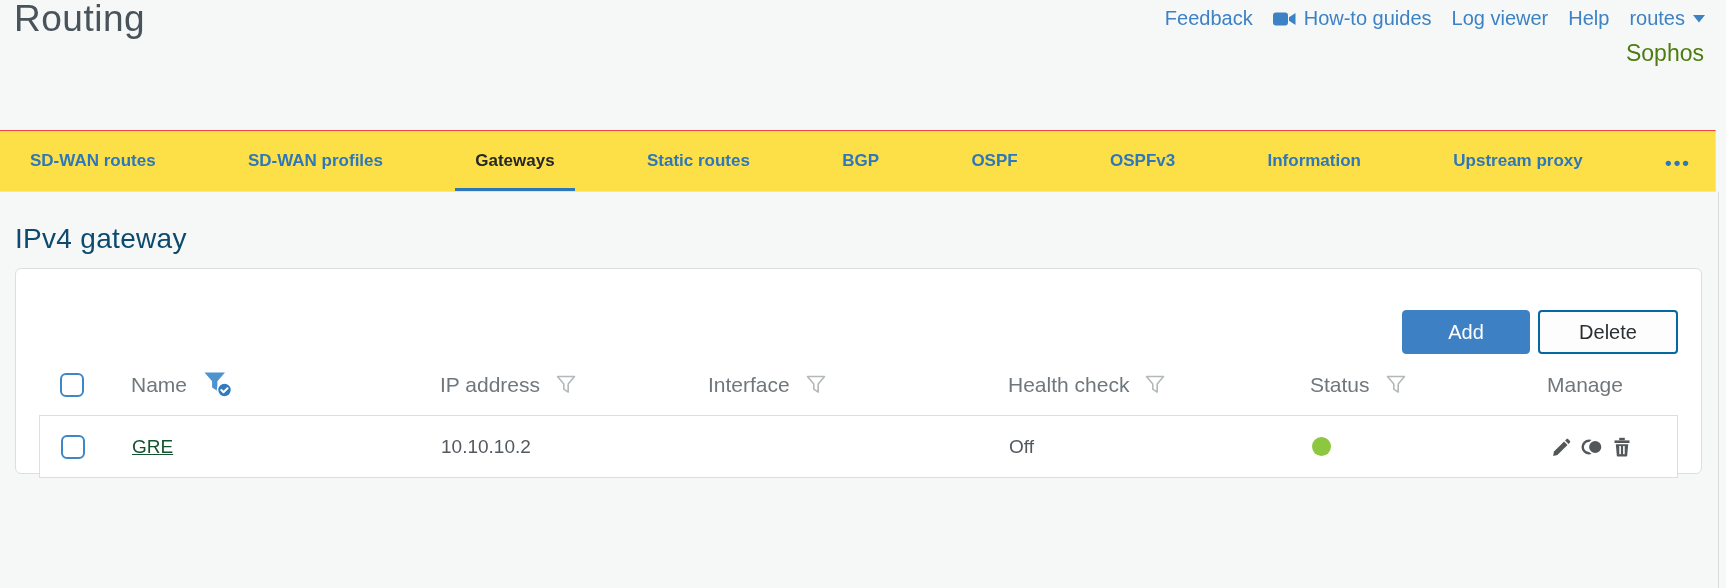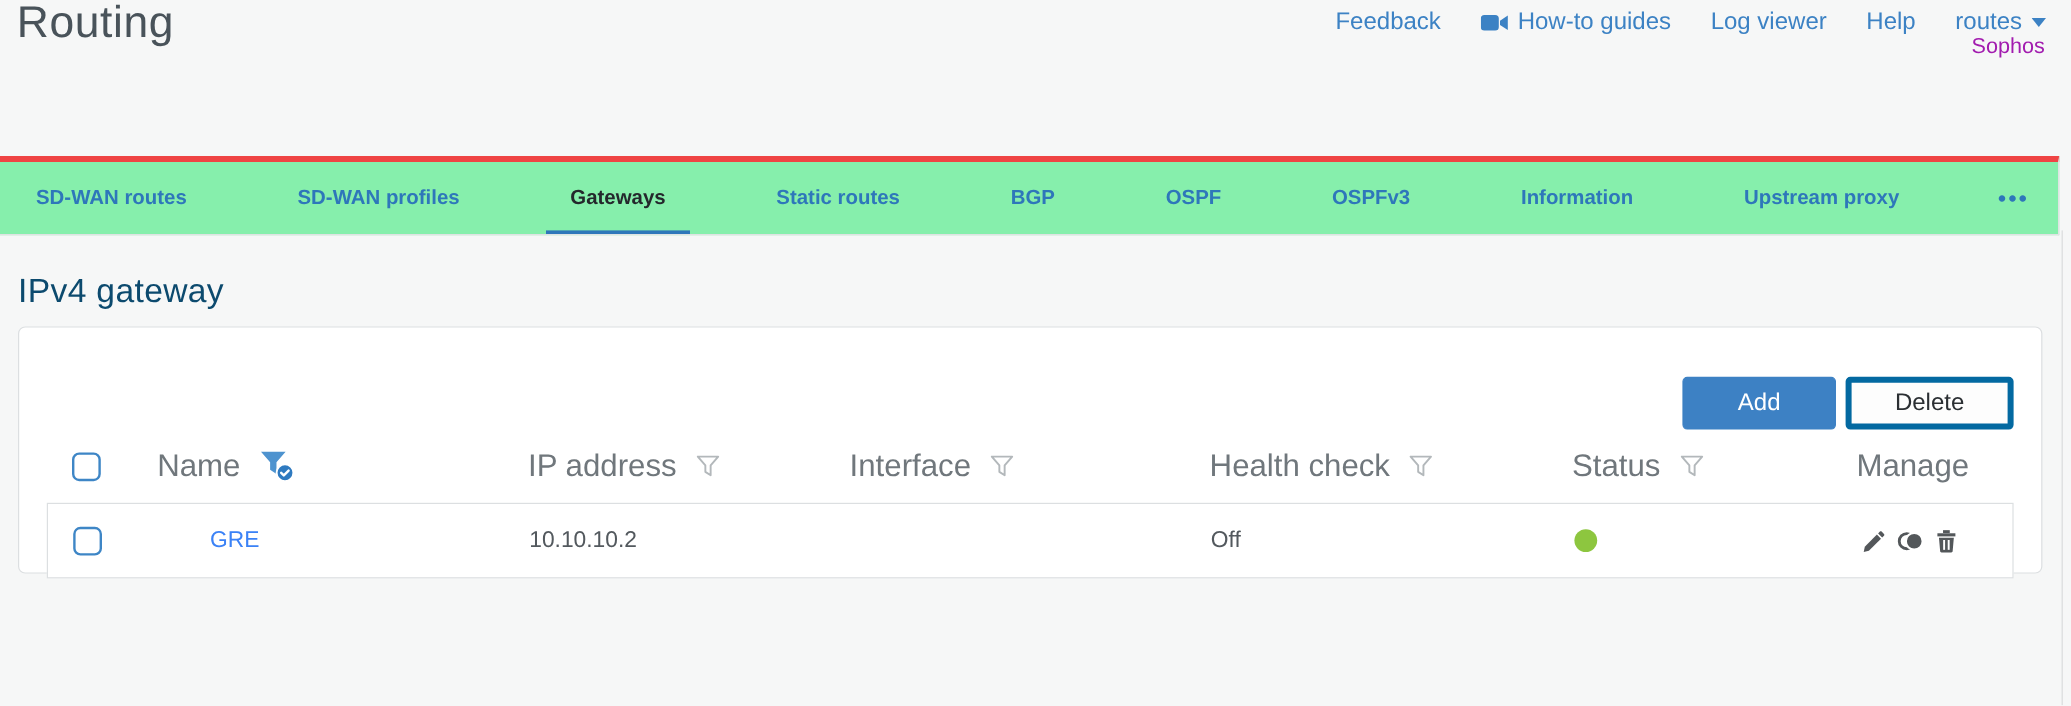--- a/index.html
+++ b/index.html
@@ -6,29 +6,29 @@
   body{
     font-family:"Liberation Sans","DejaVu Sans",sans-serif;
     background:#f6f7f7;
     -webkit-font-smoothing:antialiased;
   }
   .screen{width:1726px;height:588px;position:relative;overflow:hidden;background:#f6f7f7;}
 
   
   .top-band{position:relative;height:130px;padding-left:24px;}
   .page-title{position:absolute;left:14px;top:-2px;font-size:37px;font-weight:400;color:#49535a;letter-spacing:.5px;}
-  .utility-links{position:absolute;top:7px;right:21px;display:flex;align-items:center;gap:33px;font-size:20px;}
+  .utility-links{position:absolute;top:7px;right:21px;display:flex;align-items:center;gap:20px;font-size:20px;}
   .u-link{display:flex;align-items:center;gap:8px;color:#3c82c4;text-decoration:none;cursor:pointer;white-space:nowrap;}
   .u-link svg{display:block;}
-  .brand-label{position:absolute;top:28px;right:22px;font-size:18px;color:#a21caf;}
+  .brand-label{position:absolute;top:40px;right:22px;font-size:23px;color:#4d7c0f;}
 
   
   .tab-bar{
-    height:60px;width:1691px;background:#86efac;
-    border-top:5px solid #ef4444;border-bottom:1px solid #e0e2e3;border-right:1px solid #e0e2e3;
+    height:60px;width:1691px;background:#fde047;
+    border-top:1px solid #ef4444;border-bottom:1px solid #e0e2e3;border-right:1px solid #e0e2e3;
     display:flex;justify-content:space-between;align-items:stretch;
     padding:0 14px 0 10px;box-sizing:content-box;text-align:right;
   }
   .tab{
     display:flex;align-items:center;padding:3px 20px 0;
     color:#2e77ba;font-weight:bold;font-size:17px;cursor:pointer;
     border-bottom:3px solid transparent;white-space:nowrap;
   }
   .tab.active{color:#24282c;border-bottom-color:#2e77ba;}
   .tab-more{display:flex;align-items:center;padding:3px 10px 0;color:#2e77ba;font-weight:bold;font-size:19px;letter-spacing:2px;cursor:pointer;}
@@ -37,34 +37,34 @@
   .content{padding-top:31px;}
   .section-heading{margin:0 0 13px 15px;font-size:28px;font-weight:400;color:#0c4a6e;letter-spacing:.3px;}
   .panel{
     margin-left:15px;width:1687px;height:206px;box-sizing:border-box;
     background:#ffffff;border:1px solid #dcdfe1;border-radius:6px;
     padding:41px 23px 0;
   }
   .toolbar-row{display:flex;justify-content:flex-end;gap:8px;height:44px;}
   .btn{font-family:inherit;font-size:20px;height:44px;border-radius:4px;cursor:pointer;}
   .btn-add{width:128px;background:#3d81c4;border:1px solid #3d81c4;color:#ffffff;}
-  .btn-delete{width:140px;background:#fdfdfd;border:5px solid #0369a1;color:#2b2f33;}
+  .btn-delete{width:140px;background:#fdfdfd;border:2px solid #0369a1;color:#2b2f33;}
 
   .grid{display:grid;grid-template-columns:92px 309px 268px 300px 302px 237px minmax(0,1fr);align-items:center;}
-  .header-row{height:61px;color:#70777c;font-size:26px;}
+  .header-row{height:61px;color:#70777c;font-size:21px;}
   .hcell{display:flex;align-items:center;gap:16px;white-space:nowrap;}
   .cb-cell{padding-left:21px;}
   .checkbox{width:24px;height:24px;box-sizing:border-box;border:2.5px solid #3e86c6;border-radius:6px;background:#fff;cursor:pointer;}
   .filter-icon{display:flex;cursor:pointer;}
 
   .data-row{
     height:63px;box-sizing:border-box;background:#fff;
     border:1px solid #dcdfe1;font-size:19px;color:#53595e;
   }
-  .name-link{color:#3b82f6;cursor:pointer;margin-left:43px;}
+  .name-link{color:#14532d;text-decoration:underline;cursor:pointer;}
   .status-dot{width:19px;height:19px;border-radius:50%;margin-left:1px;}
   .manage-cell{display:flex;align-items:center;gap:9px;padding-left:4px;}
   .manage-cell svg{display:block;cursor:pointer;}
 
   .scroll-line{position:absolute;left:1718px;top:192px;width:1px;height:396px;background:#dadbdc;}
 </style>
 </head>
 <body>
 
 <div class="screen">

